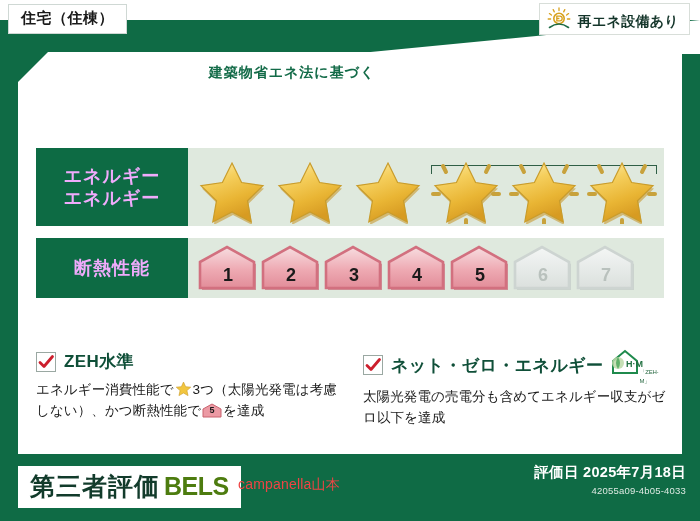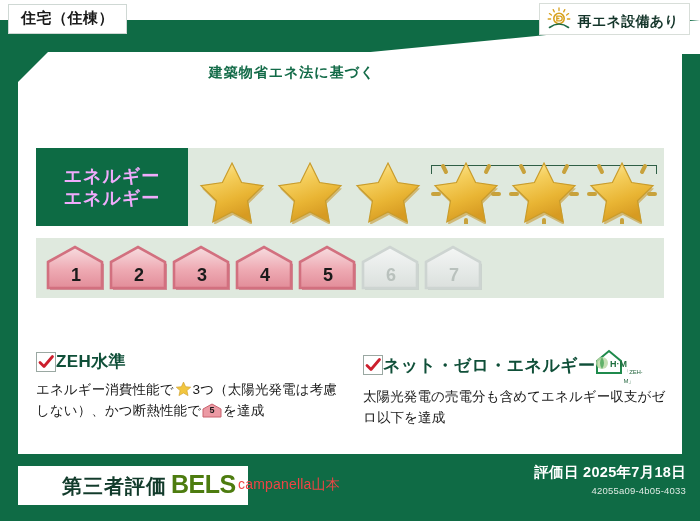--- a/index.html
+++ b/index.html
@@ -188,20 +188,21 @@
     left: 36px; top: 350px;
     width: 632px;
     display: flex;
     gap: 22px;
     z-index: 5;
   }
   .note-col { width: 305px; }
   .note-head {
     display: flex;
     align-items: center;
+    gap: 8px;
     margin-bottom: 7px;
   }
   .chk {
     width: 20px; height: 20px;
     border: 1.4px solid #9aa8a2;
     background: #ffffff;
     position: relative;
     flex: 0 0 20px;
   }
   .note-title {
@@ -229,21 +230,21 @@
   .bels-box {
     position: absolute;
     left: 18px; top: 12px;
     background: #ffffff;
     padding: 4px 12px 5px 12px;
     display: flex;
     align-items: baseline;
     gap: 4px;
   }
   .bels-jp {
-    font-size: 20px; font-weight: bold; color: #123b2b; letter-spacing: 1px; margin-left: 32px;
+    font-size: 25px; font-weight: bold; color: #123b2b; letter-spacing: 1px;
   }
   .bels-en {
     font-size: 25px; font-weight: bold; color: #4d7c0f; letter-spacing: -0.5px;
   }
   .owner {
     position: absolute;
     left: 238px; top: 22px;
     font-size: 14px; color: #ef4444; letter-spacing: 0.2px;
   }
   .eval-date {
@@ -395,20 +396,23 @@
                 <path d="M61 8 L58 14" stroke="#c8a23c" stroke-width="4" stroke-linecap="round" fill="none"></path>
                 <path d="M5 36 L11 36" stroke="#c8a23c" stroke-width="4" stroke-linecap="round" fill="none"></path>
                 <path d="M71 36 L65 36" stroke="#c8a23c" stroke-width="4" stroke-linecap="round" fill="none"></path>
                 <path d="M38 62 L38 66" stroke="#c8a23c" stroke-width="4" stroke-linecap="round" fill="none"></path>
               </svg></div>
           </div>
       </div>
     </div>
 
     <div class="perf-row second">
+      <div class="perf-label">
+        <span>断熱性能</span>
+      </div>
       <div class="perf-body">
         <div class="houses" id="houses-container">
             <div class="house">
               <svg width="60" height="46" viewBox="0 0 60 46" style="position:absolute;left:0;top:0">
                 <defs>
                   <linearGradient id="hg0" x1="0" y1="0" x2="0" y2="1">
                     <stop offset="0%" stop-color="#f7dde0"></stop>
                     <stop offset="55%" stop-color="#eeaab3"></stop>
                     <stop offset="100%" stop-color="#e28d99"></stop>
                   </linearGradient>

